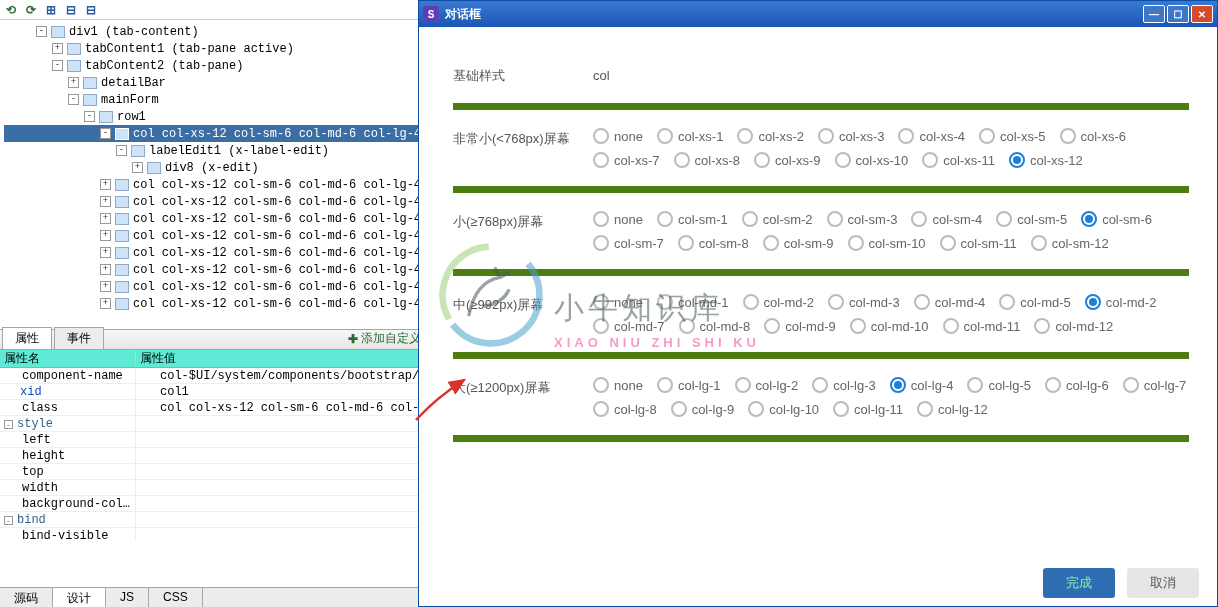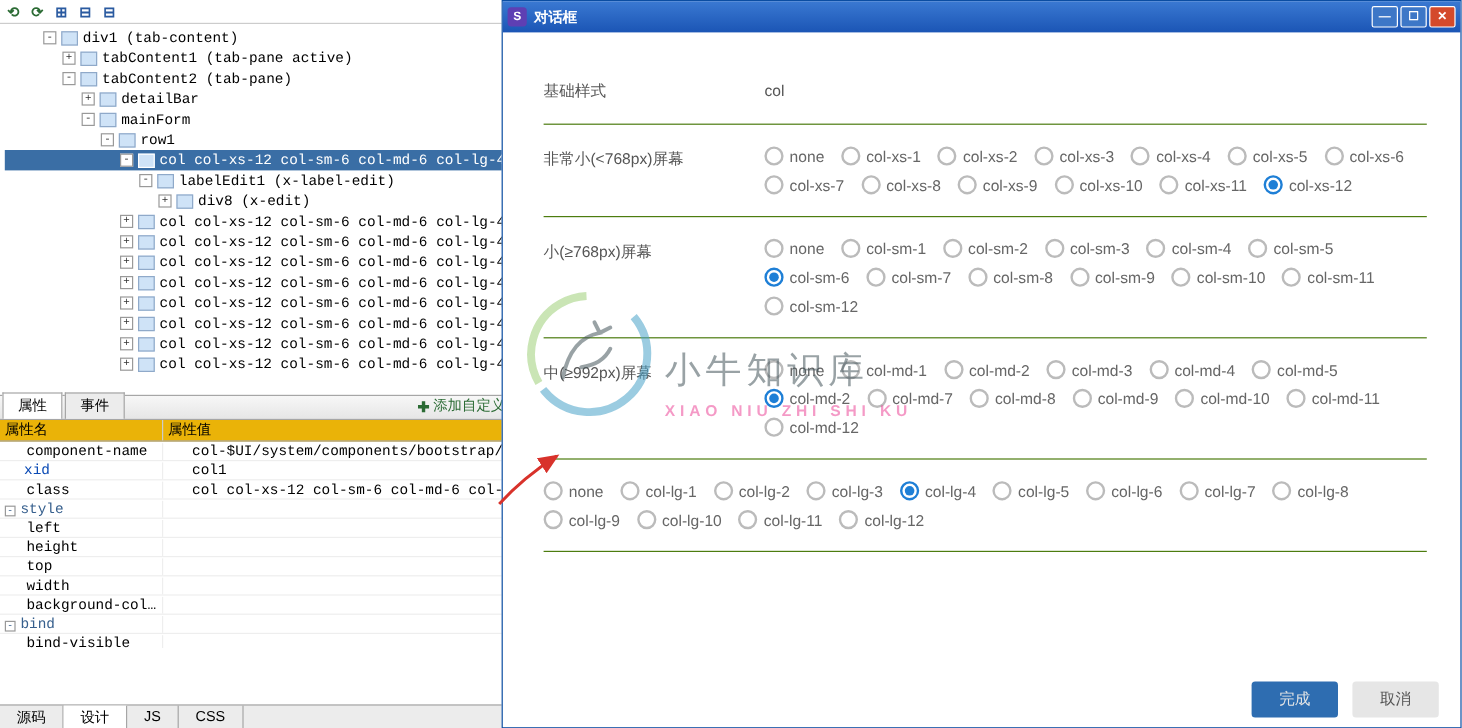--- a/index.html
+++ b/index.html
@@ -93,21 +93,21 @@
     color: #2b6b34;
     display: flex; align-items: center;
     cursor: pointer;
   }
   .prop-add .plus {
     color: #2b6b34; font-weight: bold; margin-right: 3px;
   }
   .prop-header {
     display: flex;
     border-bottom: 1px solid #a6a6a6;
-    background: #eab308;
+    background: #5eead4;
     height: 18px; align-items: center;
   }
   .prop-header > div { padding: 0 4px; }
   .prop-header .c1 { width: 136px; border-right: 1px solid #ccc; }
   .prop-rows { height: 172px; overflow: auto; }
   .prop-row {
     display: flex; height: 16px; align-items: center;
     border-bottom: 1px solid #eee;
     font-family: "Courier New", monospace;
     gap: 20px;
@@ -180,23 +180,22 @@
   .dlg-title .win-btn.close { background: #d44a2b; }
   .dlg-body {
     padding: 20px 28px 0 34px;
     height: 531px;
     overflow: auto;
     color: #555;
     font-size: 13px;
   }
   .dlg-row {
     display: flex;
-    border-bottom: 1px solid #4d7c0f;
+    border-bottom: 7px solid #4d7c0f;
     padding: 18px 0;
-    gap: 44px;
   }
   .dlg-row .dlg-label {
     width: 140px;
     padding-top: 2px;
   }
   .dlg-row .dlg-content {
     flex: 1;
     display: flex; flex-wrap: wrap;
     gap: 8px 14px;
     align-items: center;
@@ -223,21 +222,21 @@
     display: flex; align-items: center; justify-content: flex-end;
     gap: 12px; padding-right: 18px;
   }
   .btn {
     min-width: 72px; height: 30px;
     border-radius: 3px;
     display: flex; align-items: center; justify-content: center;
     cursor: pointer;
     font-size: 13px;
   }
-  .btn.primary { background: #2e6db1; color: #e5e5e5; }
+  .btn.primary { background: #2e6db1; color: #86efac; }
   .btn.default { background: #e6e6e6; color: #555; }
 
   
   .arrow {
     position: absolute;
     left: 412px; top: 374px;
     width: 60px; height: 50px;
     pointer-events: none;
   }
 
@@ -619,20 +618,21 @@
             <span class="r"></span>
             <span>col-md-11</span>
           </span>
           <span class="radio-item">
             <span class="r"></span>
             <span>col-md-12</span>
           </span>
         </div>
       </div>
       <div class="dlg-row">
+        <div class="dlg-label">大(≥1200px)屏幕</div>
         <div class="dlg-content">
           <span class="radio-item">
             <span class="r"></span>
             <span>none</span>
           </span>
           <span class="radio-item">
             <span class="r"></span>
             <span>col-lg-1</span>
           </span>
           <span class="radio-item">

